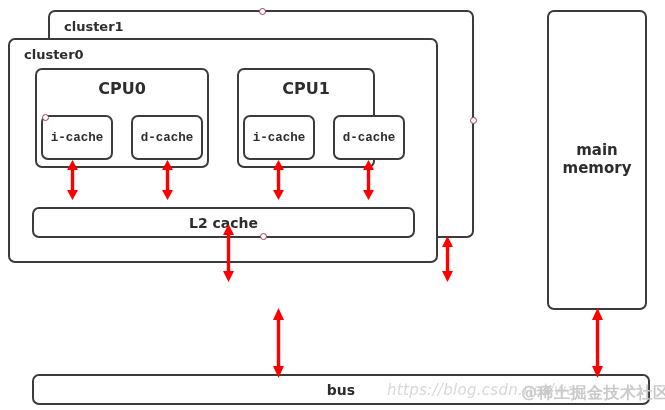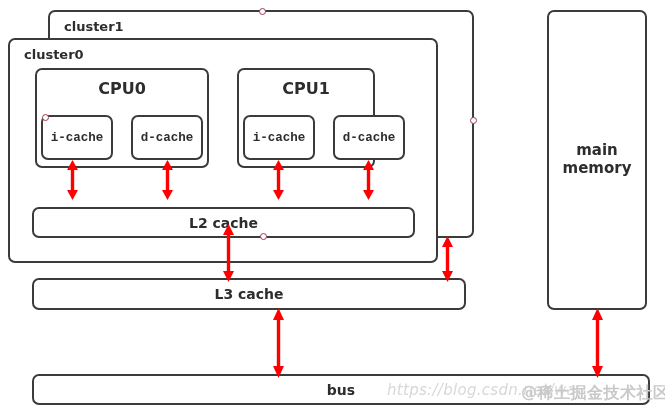--- a/index.html
+++ b/index.html
@@ -131,23 +131,20 @@
     <div class="box-label center-label cache-title">i-cache</div>
   </div>
   <div class="box" style="left:333px; top:115px; width:72px; height:45px; z-index:6;">
     <div class="box-label center-label cache-title">d-cache</div>
   </div>
 
   <div class="box" style="left:32px; top:195px; width:383px; height:31px; z-index:5;margin-top:12px;">
     <div class="box-label center-label bar-title">L2 cache</div>
   </div>
 
-  <div class="box" style="left:32px; top:278px; width:434px; height:32px; z-index:5;">
-    <div class="box-label center-label bar-title">L3 cache</div>
-  </div>
 
   <div class="box" style="left:32px; top:374px; width:618px; height:31px; z-index:5;">
     <div class="box-label center-label bar-title">bus</div>
   </div>
 
   <div class="box" style="left:547px; top:10px; width:100px; height:300px; z-index:5;">
     <div class="box-label center-label mem-title">main
 memory</div>
   </div>
 

